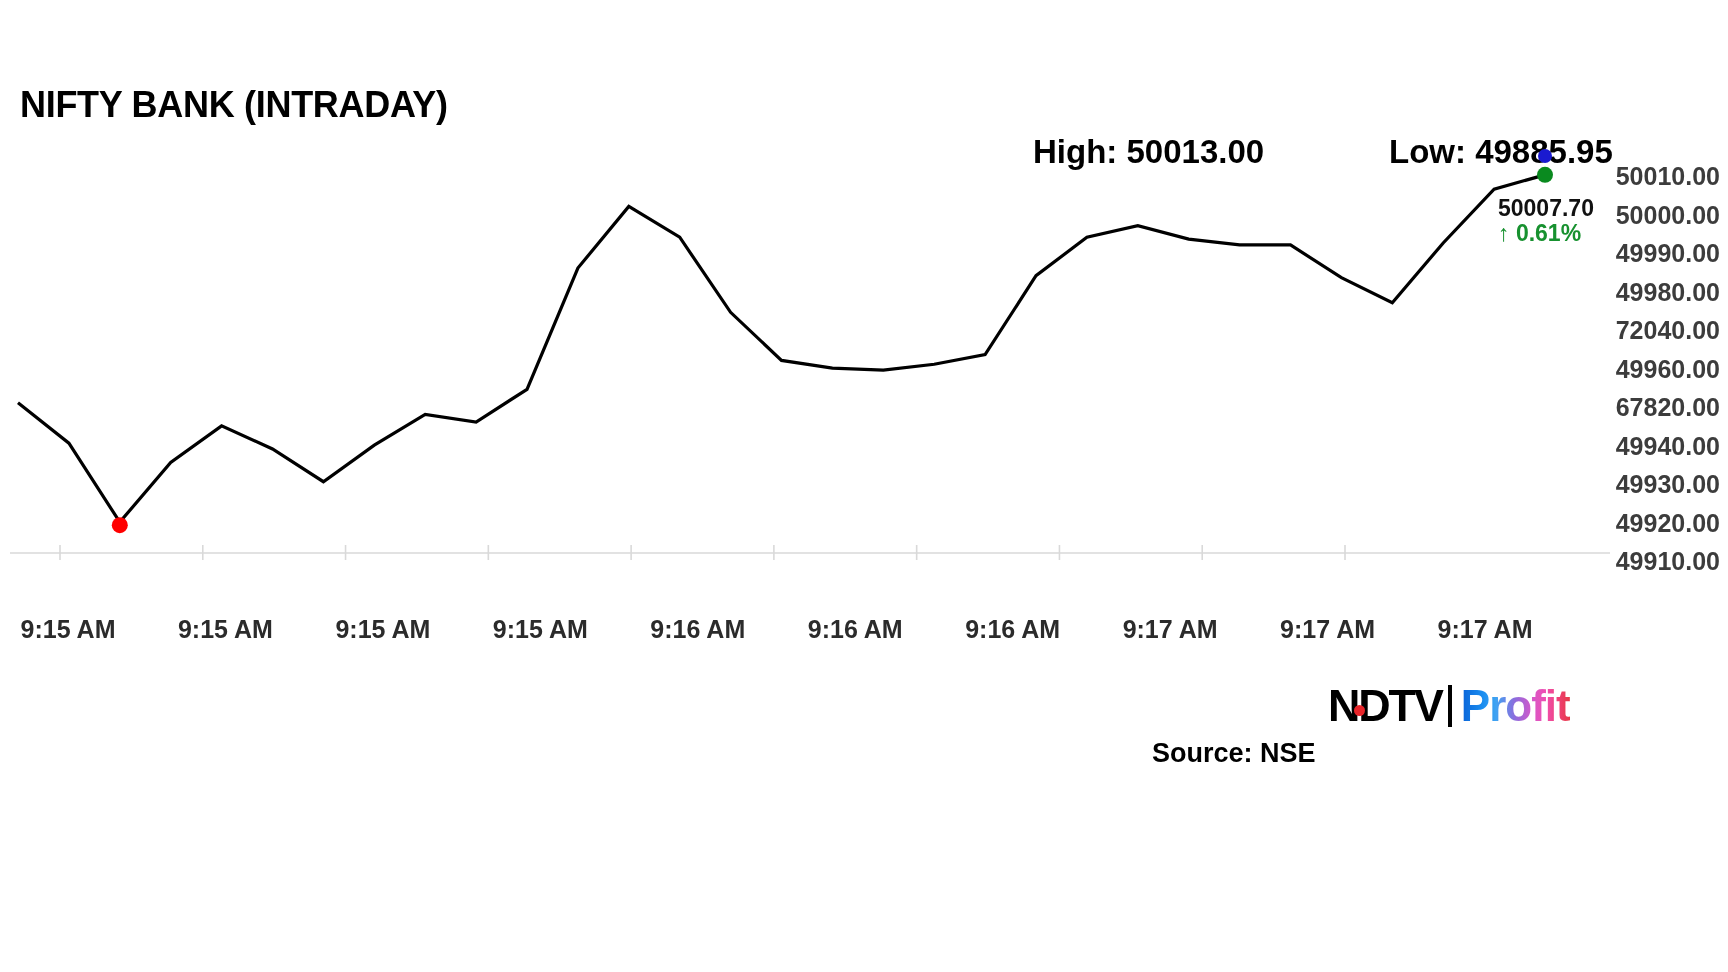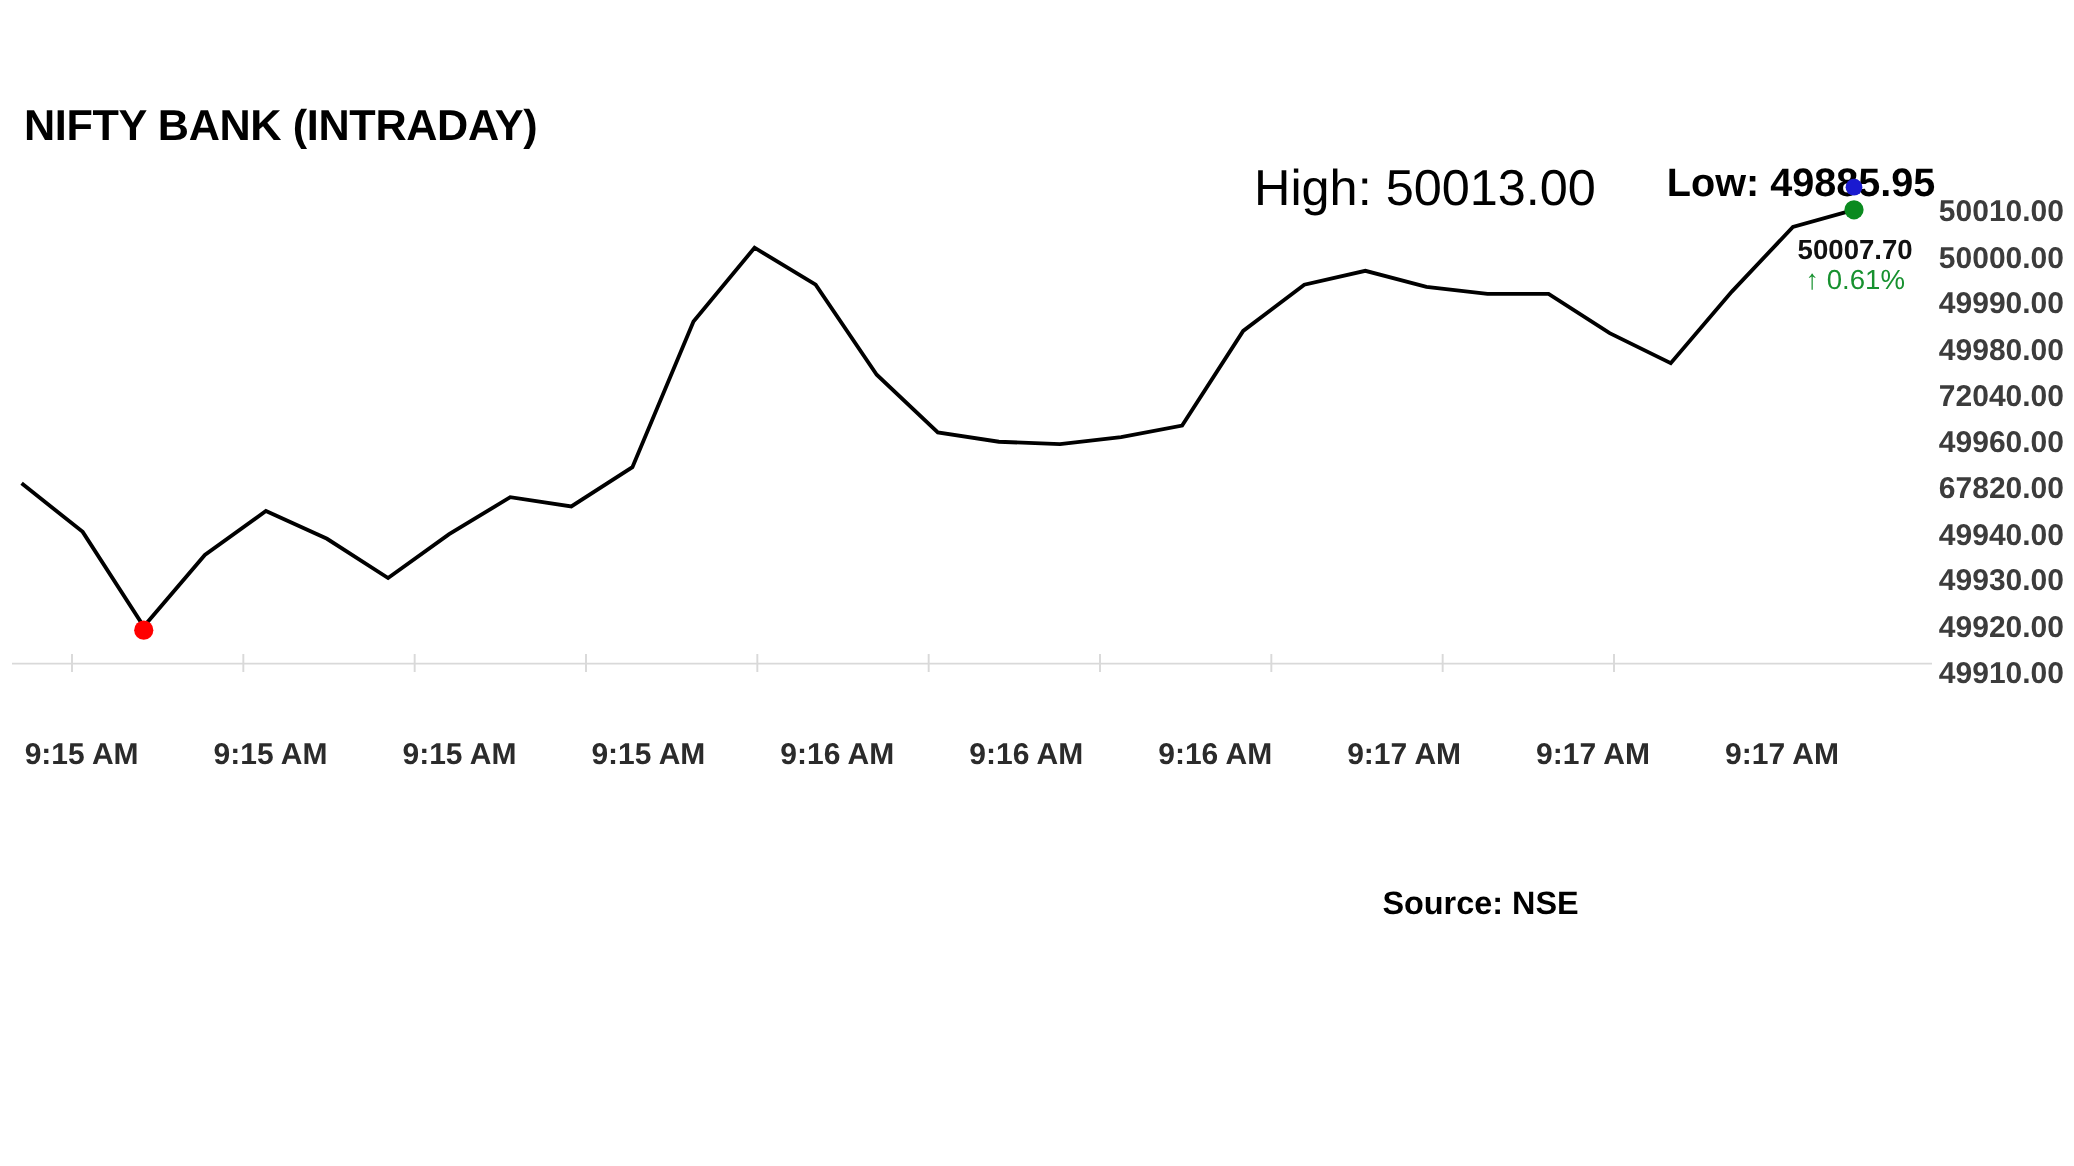--- a/index.html
+++ b/index.html
@@ -31,25 +31,24 @@
     color: #000000;
     letter-spacing: -0.3px;
     white-space: nowrap;
   }
 
   
   #high-label {
     position: absolute;
     left: 1033px;
     top: 133px;
-    font-size: 42px;
-    font-weight: normal;
-    color: #000000;
-    white-space: nowrap;
-    margin-left: 12px;
+    font-size: 33px;
+    font-weight: bold;
+    color: #000000;
+    white-space: nowrap;
   }
   #low-label {
     position: absolute;
     left: 1389px;
     top: 133px;
     font-size: 33px;
     font-weight: bold;
     color: #000000;
     white-space: nowrap;
   }
@@ -72,26 +71,25 @@
   }
   #last-price-value {
     font-size: 23px;
     font-weight: bold;
     color: #111111;
     line-height: 1.05;
     display: block;
   }
   #last-price-change {
     font-size: 23px;
-    font-weight: normal;
+    font-weight: bold;
     color: #17912f;
     line-height: 1.1;
     display: block;
     margin-top: 1px;
-    text-align: center;
   }
 
   
   .y-tick-label {
     position: absolute;
     right: 8px;
     font-size: 25px;
     font-weight: bold;
     color: #3c3c3c;
     white-space: nowrap;
@@ -221,16 +219,22 @@
       <div class="x-tick-label" style="left: 382.889px;">9:15 AM</div>
       <div class="x-tick-label" style="left: 540.333px;">9:15 AM</div>
       <div class="x-tick-label" style="left: 697.778px;">9:16 AM</div>
       <div class="x-tick-label" style="left: 855.222px;">9:16 AM</div>
       <div class="x-tick-label" style="left: 1012.67px;">9:16 AM</div>
       <div class="x-tick-label" style="left: 1170.11px;">9:17 AM</div>
       <div class="x-tick-label" style="left: 1327.56px;">9:17 AM</div>
       <div class="x-tick-label" style="left: 1485px;">9:17 AM</div>
     </div>
 
+  <div id="brand-logo">
+    <span id="brand-ndtv">NDTV</span>
+    <span id="brand-dot"></span>
+    <span id="brand-divider"></span>
+    <span id="brand-profit">Profit</span>
+  </div>
 
   <div id="source-label">Source: NSE</div>
 
 </div>
 
 </body></html>

